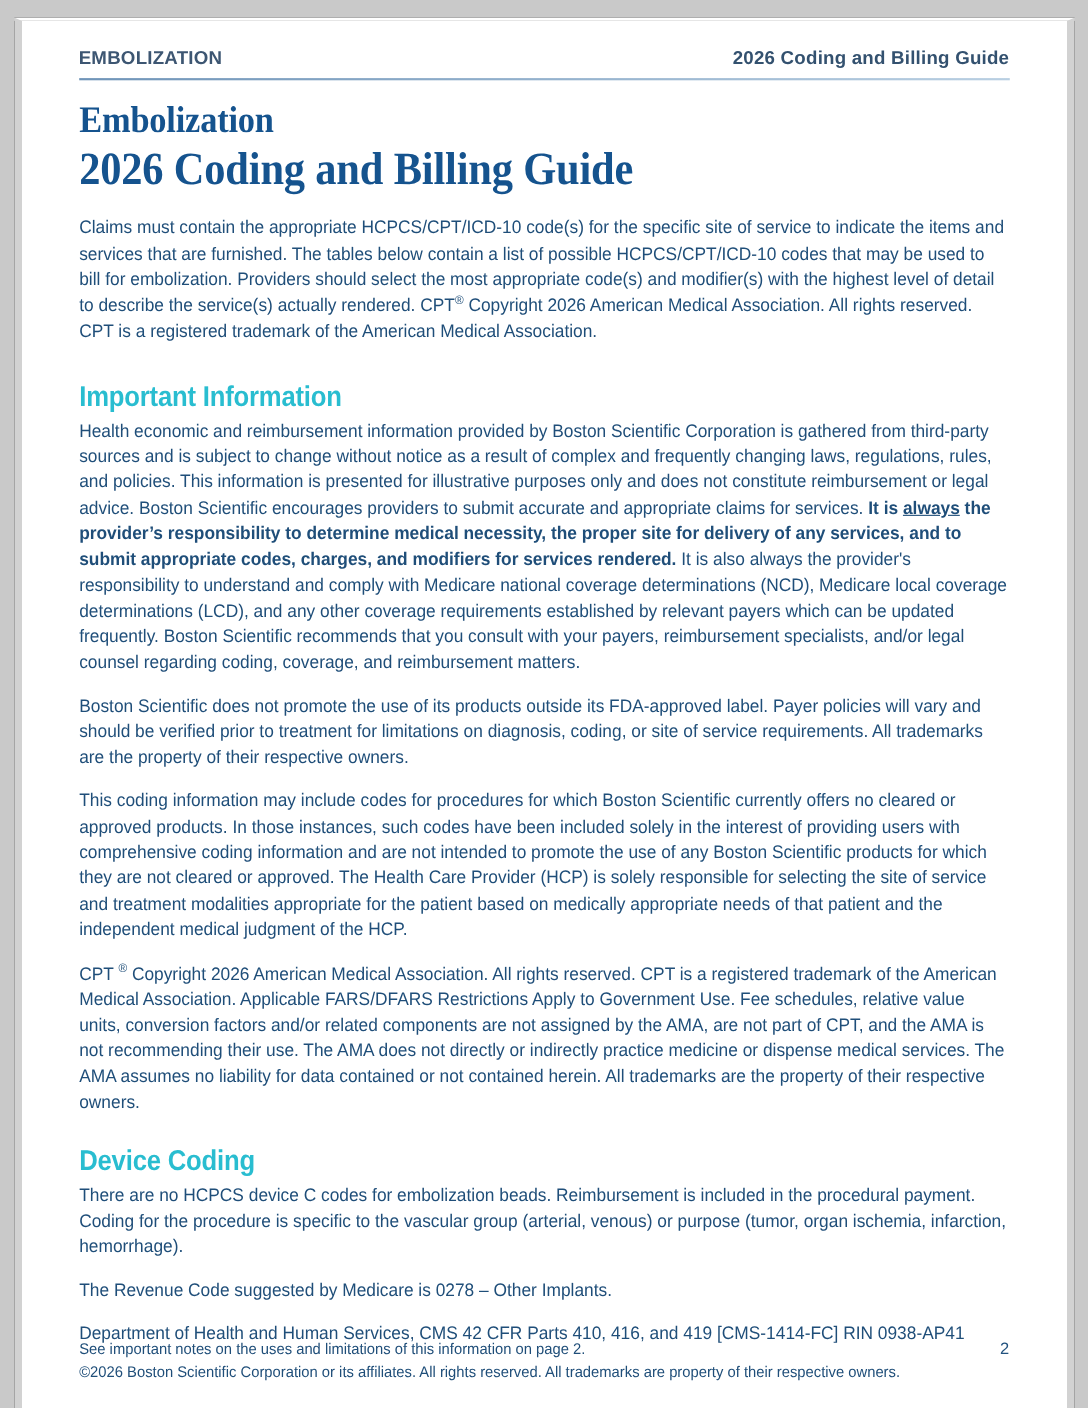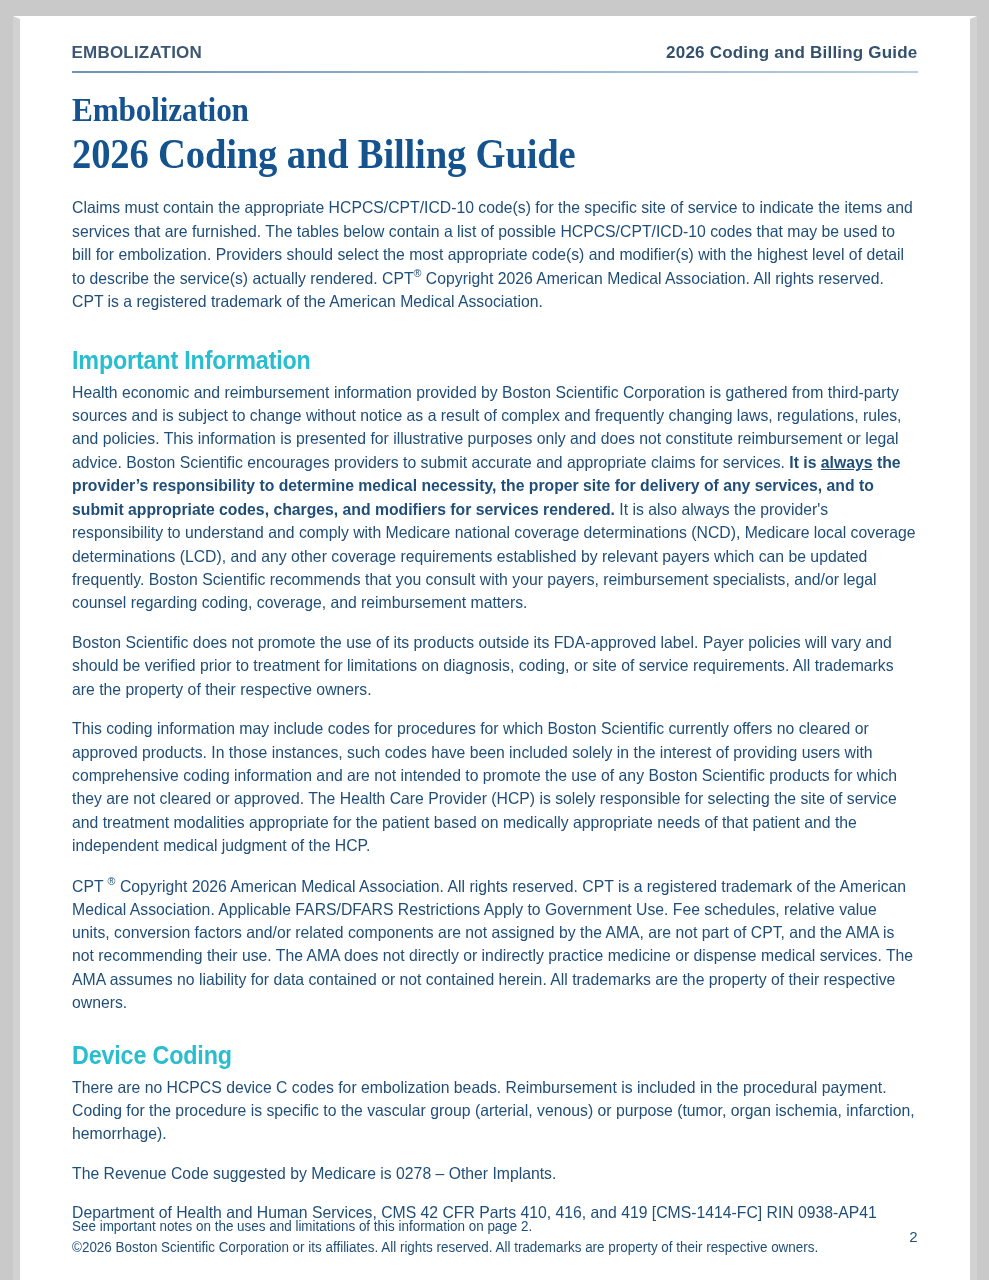--- a/index.html
+++ b/index.html
@@ -97,21 +97,21 @@
   u.ul { text-decoration: underline; }
   .sup { font-size: 0.68em; vertical-align: super; }
 
   
   .footer {
     position: absolute;
     left: 52px;
     right: 52px;
     bottom: 32px;
     display: flex;
-    align-items: center;
+    align-items: flex-start;
     justify-content: space-between;
     color: #1f4e79;
     font-size: 14px;
     line-height: 1.45;
     font-family: "Liberation Sans", sans-serif;
   }
   .footer .lines { transform: scaleX(0.96); transform-origin: left top; }
   .footer .pageno { font-size: 15px; color: #23537f; }
 </style>
 </head>

